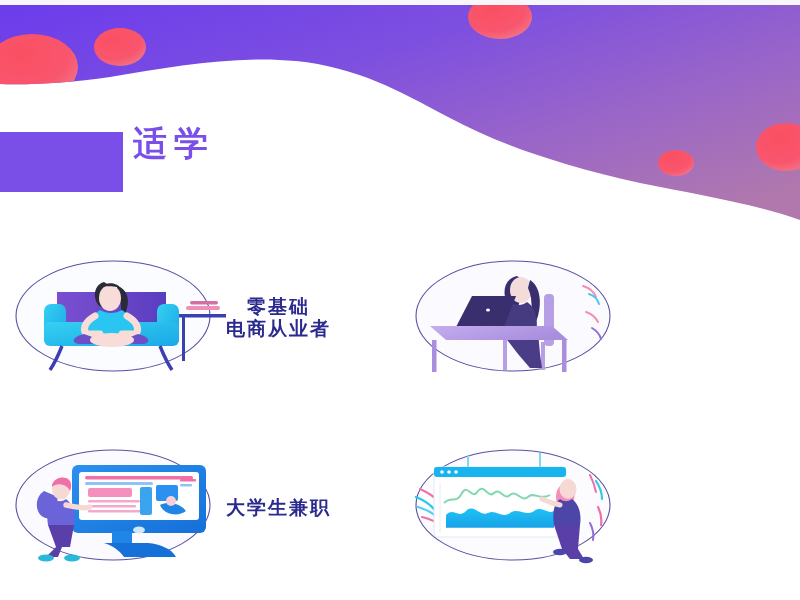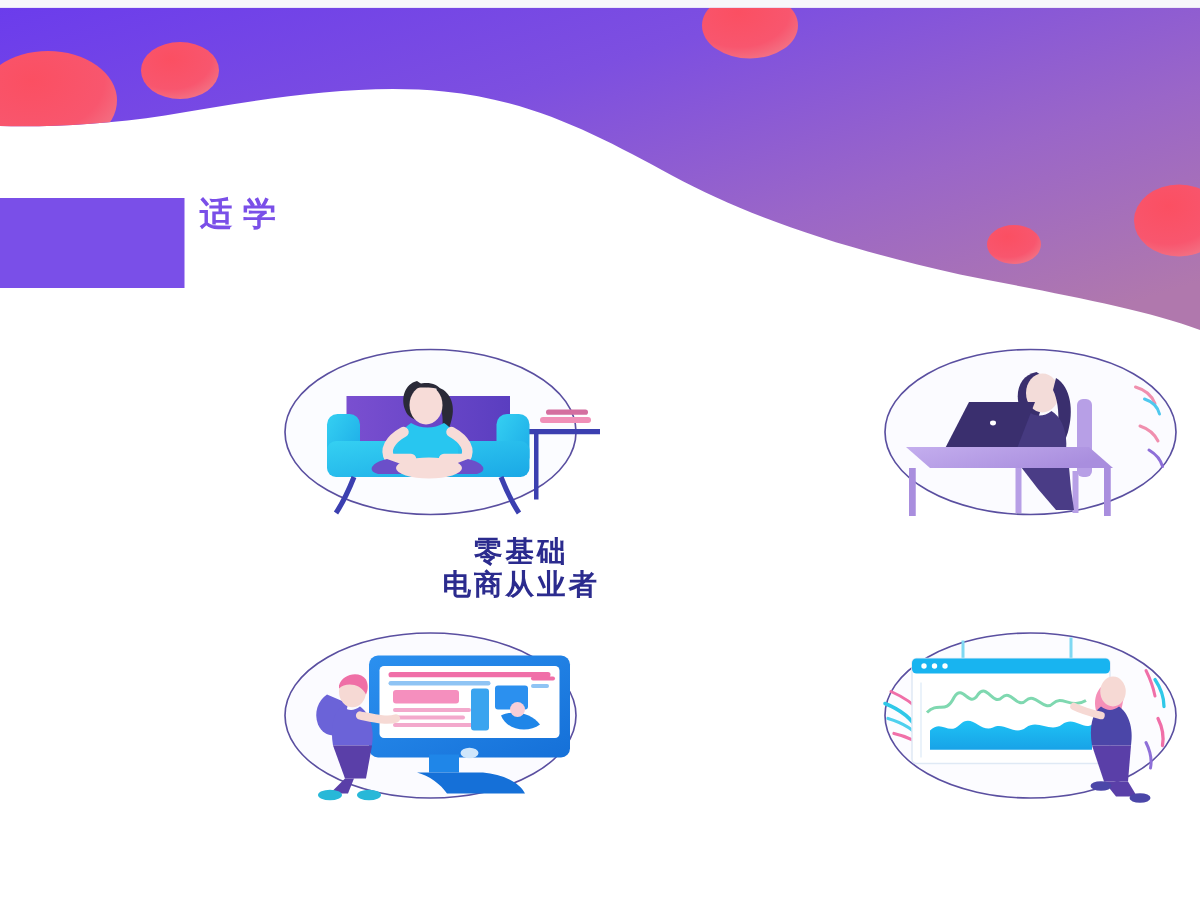--- a/index.html
+++ b/index.html
@@ -45,43 +45,42 @@
     height: 60px;
     background: #7a4fe8;
   }
   .heading-text {
     position: absolute;
     left: 133px;
     top: 123px;
     width: 230px;
     color: #7a4fe8;
     font-weight: bold;
-    font-size: 22px;
+    font-size: 34px;
     line-height: 40px;
     letter-spacing: 7px;
     white-space: nowrap;
   }
   .heading-line { display: block; }
 
   
   .cards {
     position: absolute;
     left: 0;
     top: 222px;
     width: 800px;
     height: 378px;
     display: grid;
     grid-template-columns: 1fr 1fr;
     grid-template-rows: 1fr 1fr;
   }
   .card {
     position: relative;
     display: flex;
-    flex-direction: column;
-    align-items: flex-end;
+    align-items: center;
     justify-content: flex-start;
   }
   .card-art {
     position: relative;
     width: 226px;
     height: 128px;
     margin-top: 6px;
   }
   .card-art svg { display: block; }
   .card-label {
@@ -292,20 +291,21 @@
             <path d="M52,40 C54,32 66,30 70,36 C72,40 71,44 70,46 C66,38 56,38 52,42 Z" fill="#ef6fa6"></path>
             <path d="M54,54 C48,58 46,68 48,80 L74,80 C76,68 72,58 66,54 C62,57 58,57 54,54 Z" fill="#6b63d8"></path>
             <path d="M66,60 C76,62 84,64 90,62" stroke="#f6d9d4" stroke-width="5.5" fill="none" stroke-linecap="round"></path>
             <path d="M48,80 L74,80 L70,102 L56,102 Z" fill="#5a3fa8"></path>
             <path d="M56,102 L62,102 L58,112 L46,112 Z" fill="#5a3fa8"></path>
             <ellipse cx="46" cy="113" rx="8" ry="3.5" fill="#28b8d8"></ellipse>
             <ellipse cx="72" cy="113" rx="8" ry="3.5" fill="#28b8d8"></ellipse>
           </g>
         </svg>
       </div>
+      <div class="card-label">大学生兼职</div>
     </div>
 
     <div class="card">
       <div class="card-art">
         <svg width="226" height="128" viewBox="0 0 226 128">
           <defs>
             <linearGradient id="area4" x1="0" y1="0" x2="0" y2="1">
               <stop offset="0%" stop-color="#1ec2f5"></stop>
               <stop offset="100%" stop-color="#18a4e8"></stop>
             </linearGradient>

